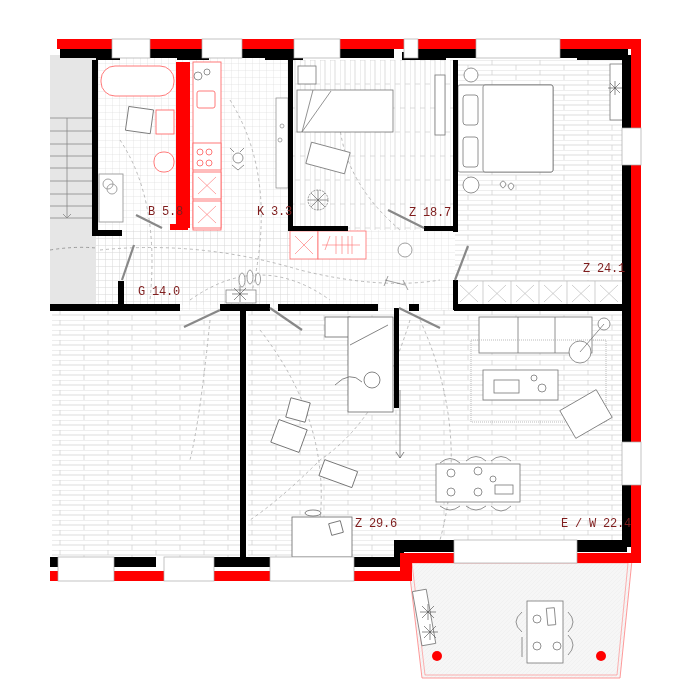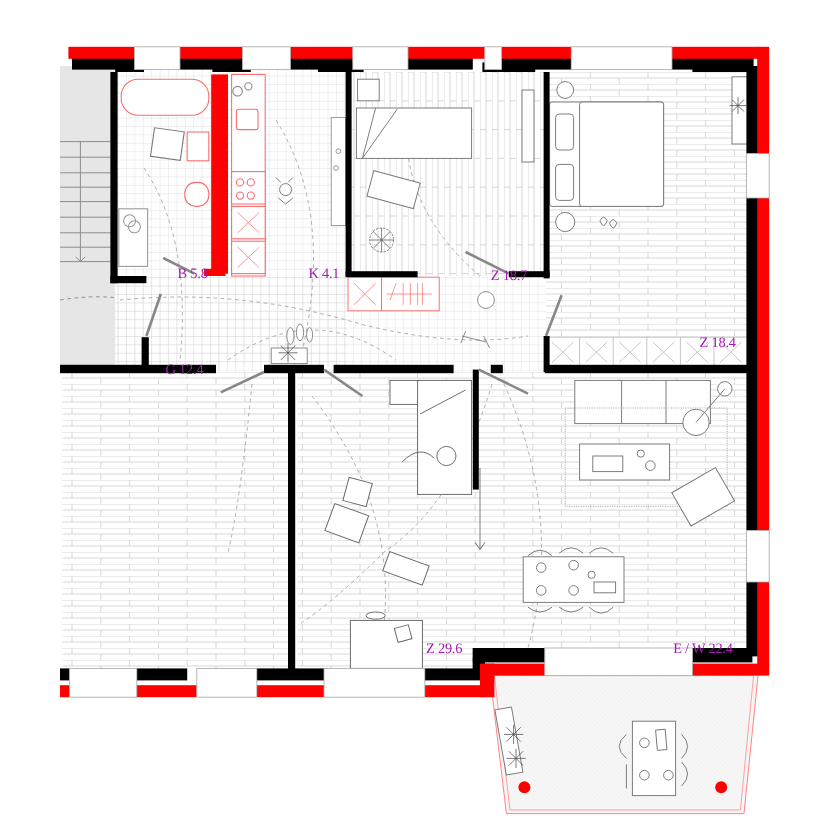--- a/index.html
+++ b/index.html
@@ -1,18 +1,18 @@
 <!DOCTYPE html>
 <html><head>
 <meta charset="utf-8">
 <style>
   html, body { margin:0; padding:0; background:#ffffff; }
   body { width:700px; height:700px; position:relative; overflow:hidden; font-family:"Liberation Sans", sans-serif; }
   #plan { position:absolute; left:0; top:0; width:700px; height:700px; }
-  .room-label { position:absolute; font-size:12px; color:#a21caf; white-space:nowrap; font-family:Liberation Serif, serif; letter-spacing:-0.2px;margin-top:16px; }
+  .room-label { position:absolute; font-size:12px; color:#7f1d1d; white-space:nowrap; font-family:Liberation Mono, monospace; letter-spacing:-0.2px; }
 </style>
 </head>
 <body>
 
 <div id="plan">
 <svg width="700" height="700" viewBox="0 0 700 700" xmlns="http://www.w3.org/2000/svg">
   <defs>
     <pattern id="grid" width="7" height="7" patternUnits="userSpaceOnUse">
       <path d="M7 0 L0 0 0 7" fill="none" stroke="#d6d6d6" stroke-width="0.6"></path>
     </pattern>
@@ -307,19 +307,19 @@
     <line x1="184" y1="327" x2="220" y2="310"></line>
     <line x1="270" y1="308" x2="302" y2="330"></line>
     <line x1="399" y1="308" x2="440" y2="328"></line>
     <line x1="388" y1="210" x2="424" y2="228"></line>
     <line x1="455" y1="280" x2="468" y2="246"></line>
   </g>
 </svg>
 
   
   <span class="room-label" style="left:148px; top:205px;">B 5.8</span>
-  <span class="room-label" style="left:257px; top:205px;">K 4.1</span>
+  <span class="room-label" style="left:257px; top:205px;">K 3.3</span>
   <span class="room-label" style="left:409px; top:206px;">Z 18.7</span>
-  <span class="room-label" style="left:583px; top:262px;">Z 18.4</span>
-  <span class="room-label" style="left:138px; top:285px;">G 12.4</span>
+  <span class="room-label" style="left:583px; top:262px;">Z 24.1</span>
+  <span class="room-label" style="left:138px; top:285px;">G 14.0</span>
   <span class="room-label" style="left:355px; top:517px;">Z 29.6</span>
   <span class="room-label" style="left:561px; top:517px;text-align:center;">E / W 22.4</span>
 </div>
 
 </body></html>

